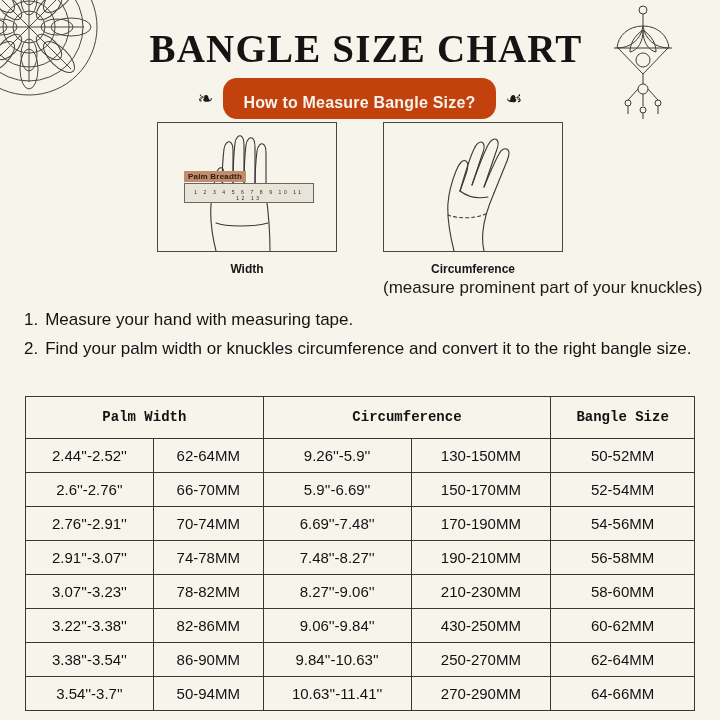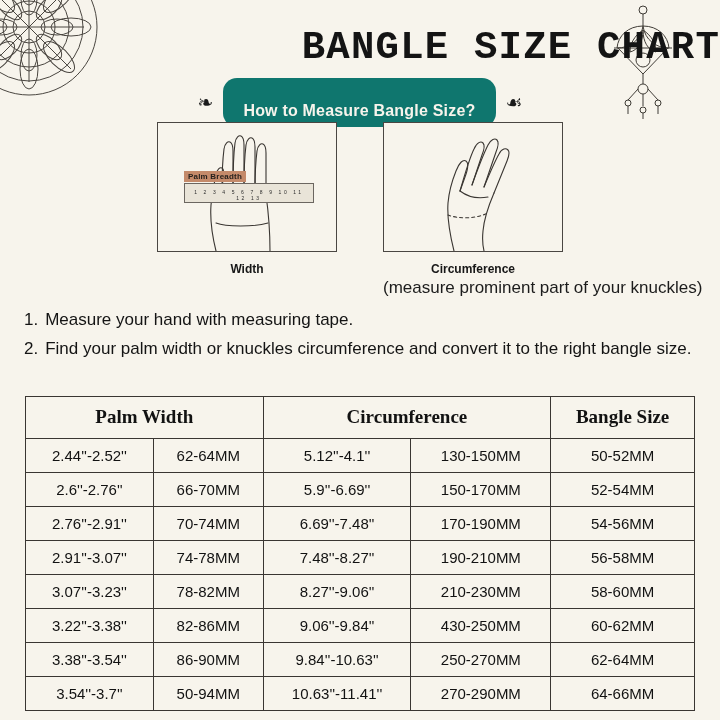--- a/index.html
+++ b/index.html
@@ -34,22 +34,22 @@
     height: 118px;
     opacity: 0.9;
   }
 
   
   .title {
     position: absolute;
     top: 26px;
     left: 0;
     width: 720px;
-    text-align: right;
-    font-family: Liberation Mono, monospace;
+    text-align: center;
+    font-family: Liberation Serif, serif;
     font-weight: bold;
     font-size: 39px;
     letter-spacing: 1.2px;
     color: #141414;
     padding-left: 12px;
   }
 
   
   .subtitle-row {
     position: absolute;
@@ -60,24 +60,24 @@
     align-items: center;
     justify-content: center;
     gap: 10px;
   }
   .flourish {
     font-size: 19px;
     color: #1a1a1a;
     line-height: 1;
   }
   .pill {
-    background: #0f766e;
+    background: #c2410c;
     color: #f7f4ec;
     border-radius: 14px;
-    padding: 24px 20px 7px 20px;
+    padding: 16px 20px 7px 20px;
     font-size: 16px;
     font-weight: bold;
     font-family: "Liberation Sans", sans-serif;
     letter-spacing: 0.2px;
   }
 
   
   .illus-wrap {
     position: absolute;
     top: 122px;
@@ -172,22 +172,22 @@
   }
   table.size-table th,
   table.size-table td {
     border: 1px solid #3a3632;
     padding: 6px 4px 7px 4px;
     text-align: center;
     color: #121212;
     height: 34px;
   }
   table.size-table th {
-    font-family: Liberation Serif, serif;
-    font-size: 19px;
+    font-family: Liberation Mono, monospace;
+    font-size: 14px;
     font-weight: bold;
     height: 42px;
   }
   .col-a { width: 128px; }
   .col-b { width: 110px; }
   .col-c { width: 148px; }
   .col-d { width: 140px; }
   .col-e { width: 144px; }
 </style>
 </head>
@@ -321,21 +321,21 @@
       <tr>
         <th class="col-a" colspan="2">Palm Width</th>
         <th class="col-c" colspan="2">Circumference</th>
         <th class="col-e">Bangle Size</th>
       </tr>
     </thead>
     <tbody>
       <tr>
         <td class="col-a">2.44''-2.52''</td>
         <td class="col-b">62-64MM</td>
-        <td class="col-c">5.12''-4.1''</td>
+        <td class="col-c">9.26''-5.9''</td>
         <td class="col-d">130-150MM</td>
         <td class="col-e">50-52MM</td>
       </tr>
       <tr>
         <td class="col-a">2.6''-2.76''</td>
         <td class="col-b">66-70MM</td>
         <td class="col-c">5.9''-6.69''</td>
         <td class="col-d">150-170MM</td>
         <td class="col-e">52-54MM</td>
       </tr>

